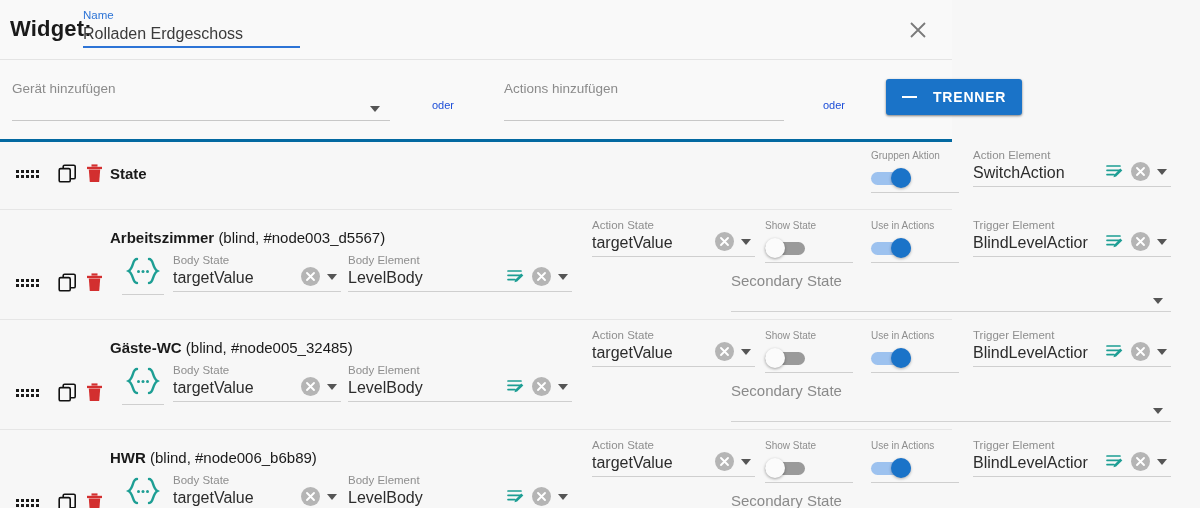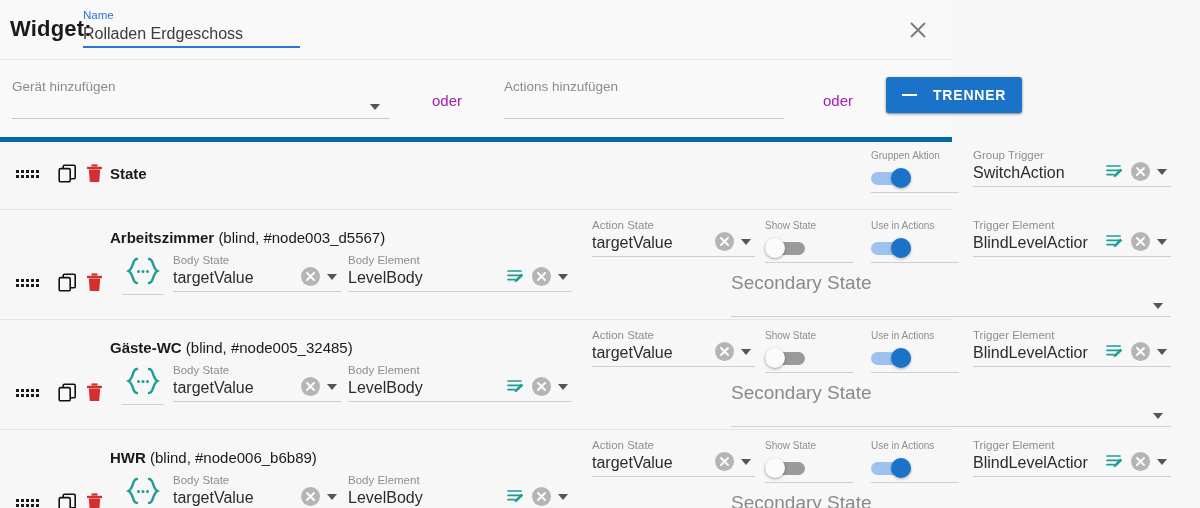--- a/index.html
+++ b/index.html
@@ -35,35 +35,35 @@
     height: 2px; background: #2d74d6; margin-top: 2px;
   }
   .close-btn {
     position: absolute; right: 18px; top: 14px;
     width: 32px; height: 32px; cursor: pointer;
   }
   .close-btn svg { display: block; }
 
   
   .addbar { position: relative; height: 82px; background: #f9f9f9;
-            border-bottom: 5px solid #0369a1; }
+            border-bottom: 3px solid #0369a1; }
   .sel {
     position: absolute; bottom: 18px;
   }
   .sel .ph { font-size: 13.5px; color: #8b8b8b; }
   .sel .line { height: 1px; background: #c8c8c8; margin-top: 24px; }
   .sel .arrow {
     position: absolute; right: 10px; bottom: 9px;
     width: 0; height: 0; border-left: 5.5px solid transparent;
     border-right: 5.5px solid transparent; border-top: 6px solid #555;
   }
   #sel-geraet { left: 12px; width: 378px; }
   #sel-gruppe { left: 504px; width: 280px; }
   .oder {
-    position: absolute; bottom: 28px; font-size: 15px; color: #a21caf;
+    position: absolute; bottom: 28px; font-size: 11px; color: #1d4ed8;
   }
   #oder-1 { left: 432px; }
   #oder-2 { left: 823px; }
   .trenner-btn {
     position: absolute; left: 886px; bottom: 24px;
     height: 36px; padding: 0 16px; background: #1a73c8; color: #fff;
     border: none; border-radius: 3px; cursor: pointer;
     font-size: 14px; font-weight: bold; letter-spacing: .8px;
     display: flex; align-items: center; gap: 16px;
     box-shadow: 0 1px 3px rgba(0,0,0,.3), 0 1px 2px rgba(0,0,0,.24);
@@ -117,21 +117,21 @@
   .tog .sw { position: relative; width: 52px; height: 22px; margin-top: 5px; cursor: pointer; }
   .tog .track { position: absolute; top: 5px; width: 40px; height: 13px; border-radius: 7px; }
   .tog .knob  { position: absolute; top: 1px; width: 20px; height: 20px; border-radius: 50%; }
   .tog.on  .track { background: #9dc2ef; left: 0; }
   .tog.on  .knob  { background: #1a73c8; left: 20px; box-shadow: 0 1px 3px rgba(0,0,0,.3); }
   .tog.off .track { background: #9a9a9a; left: 0; }
   .tog.off .knob  { background: #fbfbfb; left: 0; box-shadow: 0 1px 3px rgba(0,0,0,.35); }
   .tog .und { height: 1px; background: #cfcfcf; width: 88px; margin-top: 3px; }
 
   .sec-state { position: absolute; }
-  .sec-state .lab { font-size: 19px; color: #8a8a8a; }
+  .sec-state .lab { font-size: 15px; color: #8a8a8a; }
   .sec-state .und { height: 1px; background: #d2d2d2; margin-top: 22px; }
   .sec-state .arrow {
     position: absolute; right: 8px; bottom: 8px;
     width: 0; height: 0; border-left: 5.5px solid transparent;
     border-right: 5.5px solid transparent; border-top: 6px solid #555;
   }
 </style>
 </head>
 <body>
 
@@ -201,21 +201,21 @@
         <div class="row-title" style="top:23px"><b>State</b></div>
         <div class="tog on" style="left:871px;top:7px">
           <div class="lab">Gruppen Aktion</div>
           <div class="sw">
             <span class="track"></span>
             <span class="knob"></span>
           </div>
           <div class="und"></div>
         </div>
         <div class="mf" style="left:973px;top:7px;width:198px">
-          <div class="lab">Group Trigger</div>
+          <div class="lab">Action Element</div>
           <div class="val" style="width:120px">SwitchAction</div>
           <div class="und"></div>
           <span class="ctl" style="right:4px;top:13px">
             <span class="edit-ic"><svg width="18" height="17" viewBox="0 0 18 17">
                 <path d="M1 3 h13 M1 7.3 h13 M1 11.6 h7" stroke="#1d9e94" stroke-width="1.7" stroke-linecap="round" fill="none"></path>
                 <path d="M16.3 7.4 l-6.2 6.2 -2.6 .7 .7 -2.6 6.2 -6.2 z" fill="#1d9e94"></path>
               </svg></span>
             <span class="clear-x"><svg width="19" height="19" viewBox="0 0 19 19">
                 <circle cx="9.5" cy="9.5" r="9.5" fill="#b5b5b5"></circle>
                 <path d="M6 6 L13 13 M13 6 L6 13" stroke="#fff" stroke-width="1.9" stroke-linecap="round"></path>

